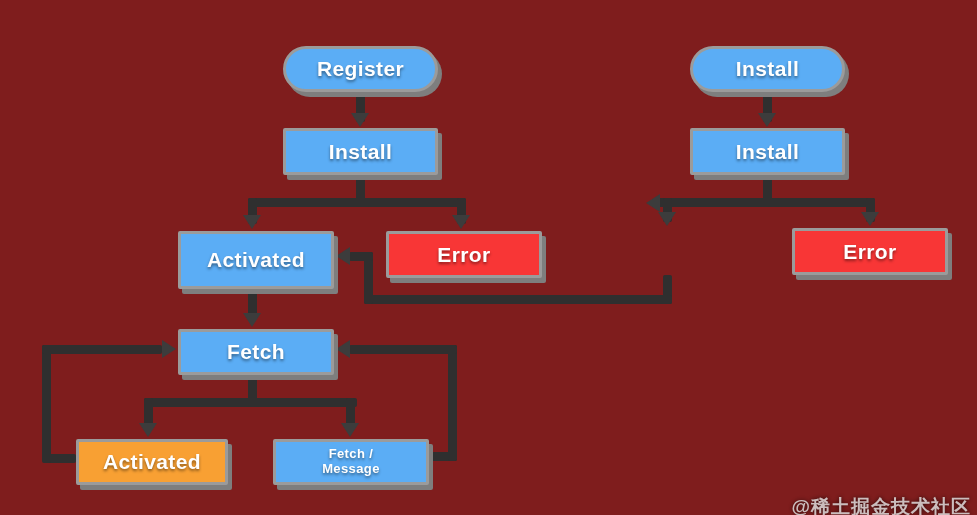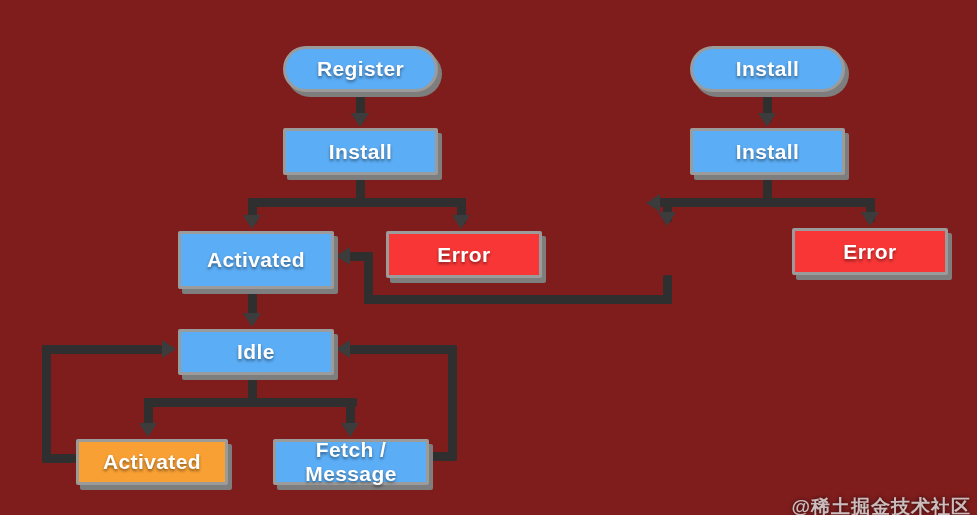--- a/index.html
+++ b/index.html
@@ -86,22 +86,22 @@
       <div class="seg" style="left: 866px; top: 198px; width: 9px; height: 24px;"></div>
       <div class="arrow down" style="left: 658px; top: 212px;"></div>
       <div class="arrow down" style="left: 861px; top: 212px;"></div>
       <div class="arrow left" style="left: 646px; top: 194px;"></div>
     </div>
   <div class="layer" id="nodes-layer">
       <div class="node shape-pill" style="left: 283px; top: 46px; width: 155px; height: 46px; background: rgb(91, 173, 245);"><span>Register</span></div>
       <div class="node shape-rect" style="left: 283px; top: 128px; width: 155px; height: 47px; background: rgb(91, 173, 245);"><span>Install</span></div>
       <div class="node shape-rect" style="left: 178px; top: 231px; width: 156px; height: 58px; background: rgb(91, 173, 245);"><span>Activated</span></div>
       <div class="node shape-rect" style="left: 386px; top: 231px; width: 156px; height: 47px; background: rgb(248, 54, 54);"><span>Error</span></div>
-      <div class="node shape-rect" style="left: 178px; top: 329px; width: 156px; height: 46px; background: rgb(91, 173, 245);"><span>Idle</span></div>
+      <div class="node shape-rect" style="left: 178px; top: 329px; width: 156px; height: 46px; background: rgb(91, 173, 245);"><span>Fetch</span></div>
       <div class="node shape-rect" style="left: 76px; top: 439px; width: 152px; height: 46px; background: rgb(248, 160, 51);"><span>Activated</span></div>
-      <div class="node shape-rect" style="left: 273px; top: 439px; width: 156px; height: 46px; background: rgb(91, 173, 245); font-size: 21px;"><span>Fetch /
+      <div class="node shape-rect" style="left: 273px; top: 439px; width: 156px; height: 46px; background: rgb(91, 173, 245); font-size: 13px;"><span>Fetch /
 Message</span></div>
       <div class="node shape-pill" style="left: 690px; top: 46px; width: 155px; height: 46px; background: rgb(91, 173, 245);"><span>Install</span></div>
       <div class="node shape-rect" style="left: 690px; top: 128px; width: 155px; height: 47px; background: rgb(91, 173, 245);"><span>Install</span></div>
       <div class="node shape-rect" style="left: 792px; top: 228px; width: 156px; height: 47px; background: rgb(248, 54, 54);"><span>Error</span></div>
     </div>
   <div class="watermark">@稀土掘金技术社区</div>
 </div>
 
 </body></html>

